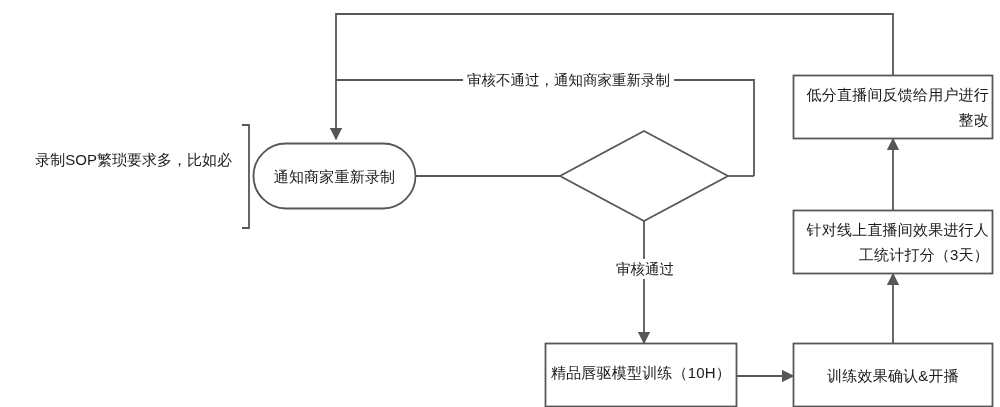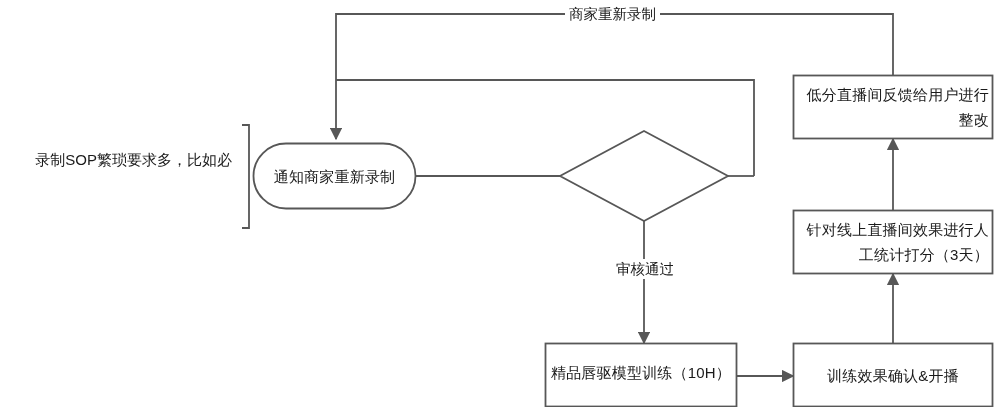--- a/index.html
+++ b/index.html
@@ -107,22 +107,22 @@
 
 
   <div class="node-label" style="left:797px; top:75px; width:192px; height:64px;">低分直播间反馈给用户进行整改</div>
 
   <div class="node-label" style="left:797px; top:210px; width:192px; height:64px;">针对线上直播间效果进行人工统计打分（3天）</div>
 
   <div class="node-label" style="left:545px; top:343px; width:192px; height:59px;">精品唇驱模型训练（10H）</div>
 
   <div class="node-label" style="left:793px; top:343px; width:200px; height:64px;">训练效果确认&amp;开播</div>
 
-  <div class="edge-label" style="left:565px; top:4px;">商家重新录制</div>
 
+  <div class="edge-label" style="left:463px; top:70px;">审核不通过，通知商家重新录制</div>
 
   <div class="edge-label" style="left:612px; top:259px;">审核通过</div>
 
   <div class="annotation" style="left:12px; top:145px; width:220px;">
     <div>录制SOP繁琐要求多，比如必</div>
   </div>
 
 </div>
 
 </body></html>

